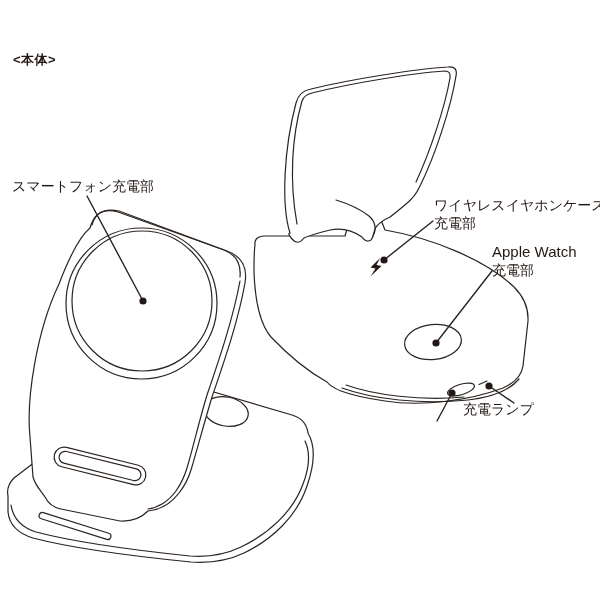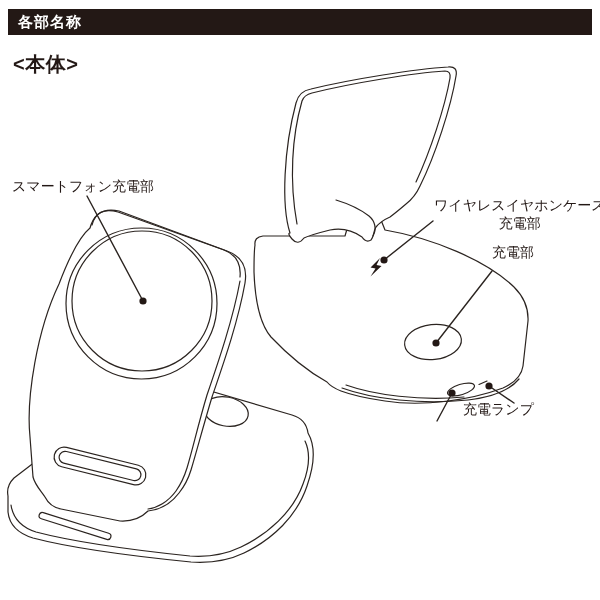--- a/index.html
+++ b/index.html
@@ -6,36 +6,33 @@
   .stage{
     position:relative;width:600px;height:600px;background:#ffffff;overflow:hidden;
     font-family:"Liberation Sans","DejaVu Sans",sans-serif;color:#231815;
   }
   .banner{
     position:absolute;left:8px;top:9px;width:584px;height:26px;
     background:#231815;display:flex;align-items:center;box-sizing:border-box;padding-left:10px;
   }
   .banner span{color:#ffffff;font-size:15px;font-weight:bold;letter-spacing:1px;}
   .subtitle{
-    position:absolute;left:13px;top:51px;font-size:20px;font-weight:bold;letter-spacing:0.5px;
+    position:absolute;left:13px;top:51px;font-size:13px;font-weight:bold;letter-spacing:0.5px;
   }
   .diagram-svg{position:absolute;left:0;top:0;}
   .part-label{
-    position:absolute;font-size:14px;line-height:18px;color:#231815;white-space:nowrap;text-align:center;
+    position:absolute;font-size:14px;line-height:18px;color:#231815;white-space:nowrap;
   }
   .part-label .latin{font-size:15px;}
 </style>
 </head>
 <body>
 
 <div class="stage">
 
-  <div class="banner">
-    <span>各部名称</span>
-  </div>
   <div class="subtitle">&lt;本体&gt;</div>
 
   <svg class="diagram-svg" width="600" height="600" viewBox="0 0 600 600" fill="none" stroke="#2b2420" stroke-width="1.2" stroke-linejoin="round" stroke-linecap="round">
 
     <g>
 
       <path fill="#ffffff" d="M 8,496 Q 6,486 14,478 L 138,383 Q 151,373 166,378 L 292,415 Q 306,419 308,433
            Q 319,452 307,486 C 297,516 273,539 244,553 Q 221,564 191,562
            C 141,557 71,548 33,538 Q 10,531 8,512 Z"></path>
       <path d="M 11,505 Q 14,525 36,532 C 74,542 142,551 190,556 Q 218,558 241,547
@@ -113,19 +110,20 @@
   </svg>
 
   <div class="part-label" style="left:12px;top:177px;">スマートフォン充電部</div>
 
   <div class="part-label" style="left:434px;top:196px;">
     <div>ワイヤレスイヤホンケース</div>
     <div>充電部</div>
   </div>
 
   <div class="part-label" style="left:492px;top:243px;">
+    <div class="latin">Apple Watch</div>
     <div>充電部</div>
   </div>
 
   <div class="part-label" style="left:463px;top:400px;">充電ランプ</div>
 
 
 </div>
 
 </body></html>

